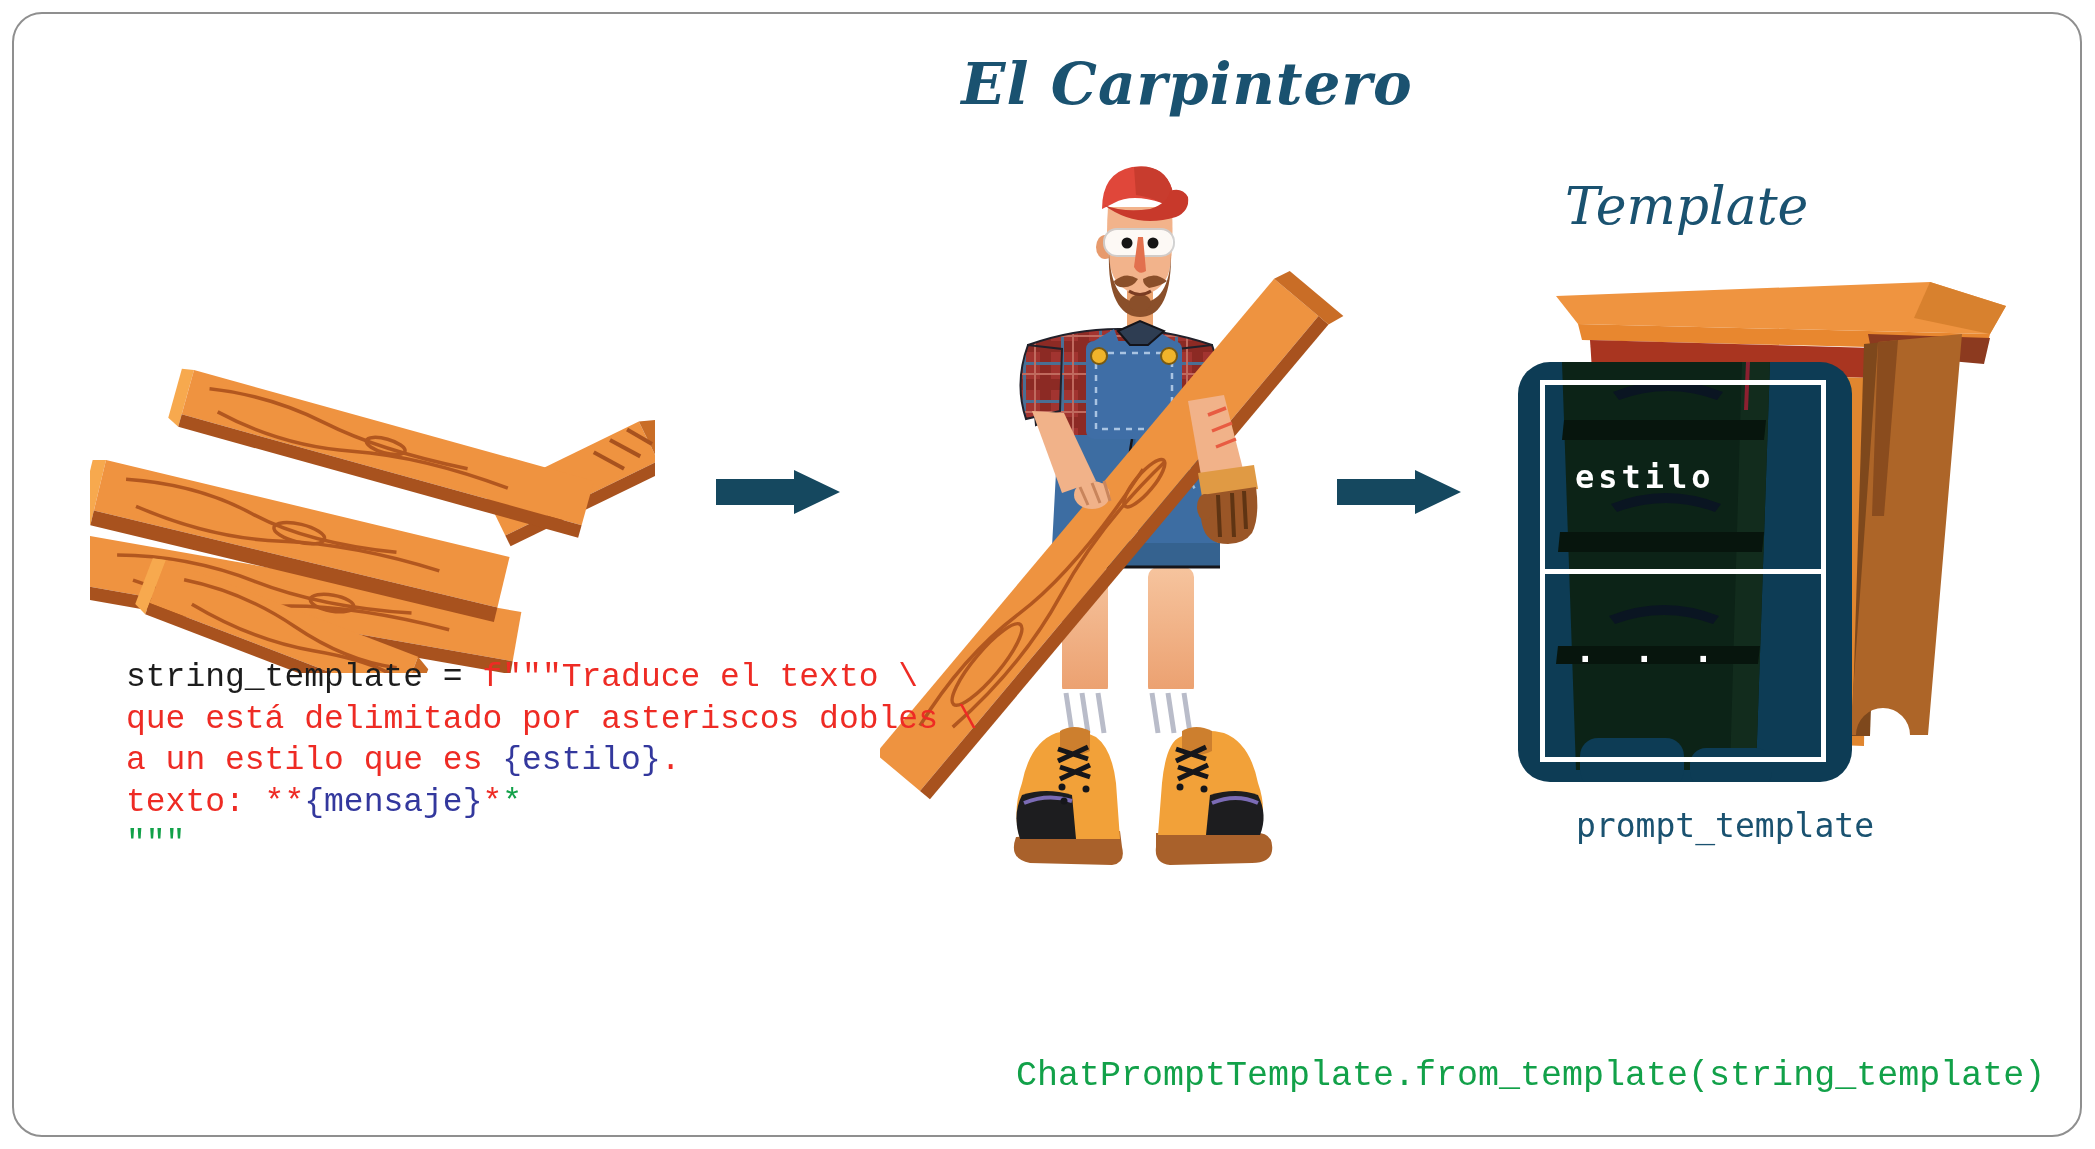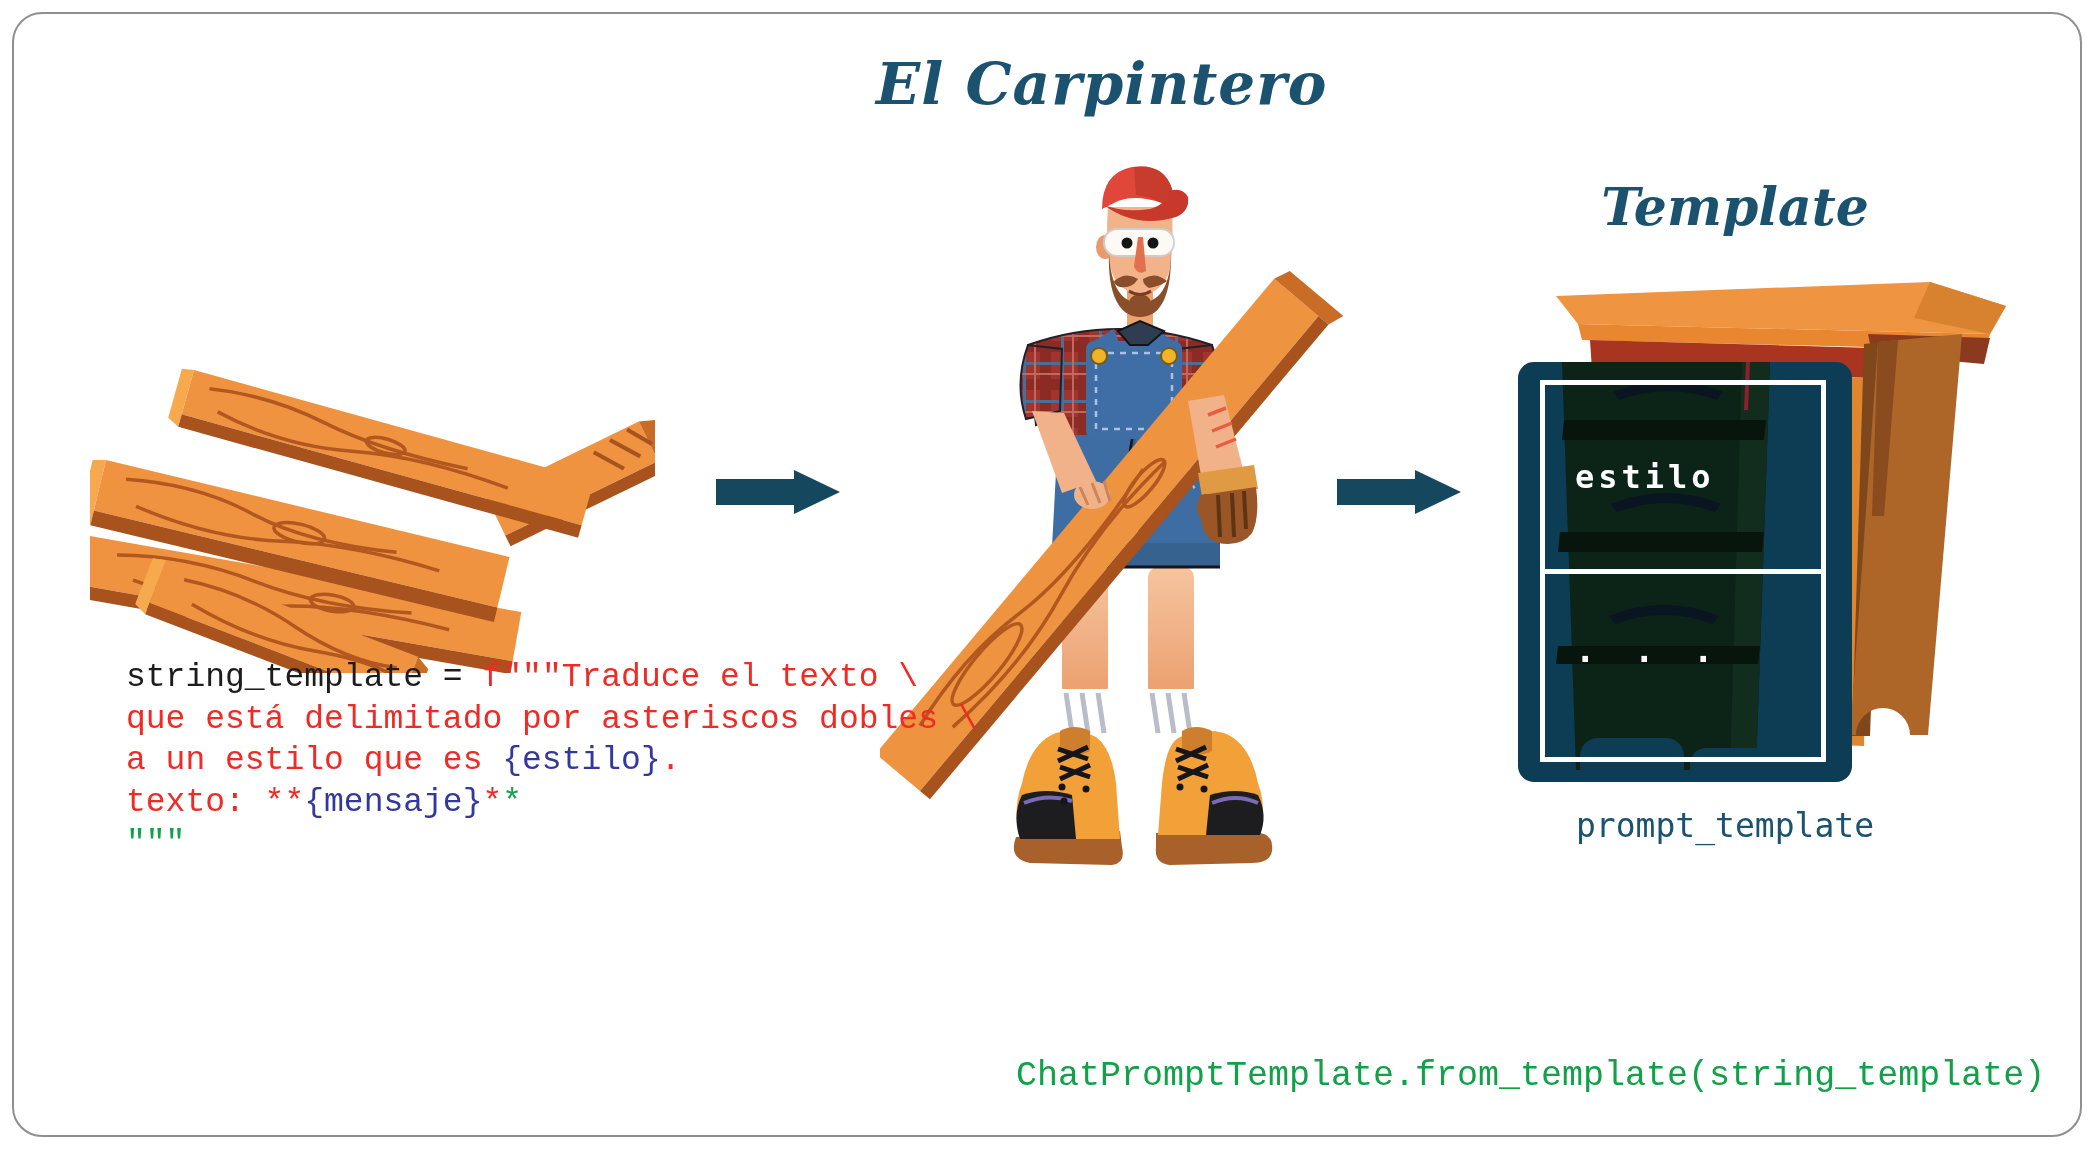--- a/index.html
+++ b/index.html
@@ -3,34 +3,34 @@
 <meta charset="utf-8">
 <style>
   :root{
     --teal:#1a5270; --arrow:#15485f; --panel:#0d3c55;
     --code-black:#1c1c1c; --code-red:#ee2b24; --code-blue:#33389d; --code-green:#12a149;
   }
   *{margin:0;padding:0;box-sizing:border-box}
   html,body{background:#fff}
   body{position:relative;width:2095px;height:1149px;font-family:"Liberation Sans",sans-serif;overflow:hidden}
   .frame{position:absolute;left:12px;top:12px;right:13px;bottom:12px;border:2px solid #8f8f8f;border-radius:30px}
-  .title{position:absolute;left:876px;top:50px;width:550px;
+  .title{position:absolute;left:912px;top:50px;width:550px;text-align:center;
          font-family:"DejaVu Serif",serif;font-style:italic;font-weight:600;font-size:58px;
          letter-spacing:1px;color:var(--teal)}
-  .template-heading{position:absolute;left:1565px;top:176px;width:340px;text-align:center;
-         font-family:"DejaVu Serif",serif;font-style:italic;font-weight:700;font-size:52px;color:var(--teal)}
+  .template-heading{position:absolute;left:1565px;top:176px;width:340px;text-align:left;
+         font-family:"DejaVu Serif",serif;font-style:italic;font-weight:400;font-size:52px;color:var(--teal)}
   .illus{position:absolute}
   #planks-svg{left:90px;top:368px;width:565px;height:305px}
   #carpenter-svg{left:880px;top:143px;width:470px;height:732px}
   #cabinet-svg{left:1538px;top:276px;width:480px;height:575px}
   .arrow{position:absolute;width:128px;height:48px}
   #arrow-1{left:714px;top:468px}
   #arrow-2{left:1335px;top:468px}
   .panel{position:absolute;left:1518px;top:362px;width:334px;height:420px;
-         background:var(--panel);border-radius:16px}
+         background:var(--panel);border-radius:32px}
   .panel-see{position:absolute;left:0;top:0;width:334px;height:420px;border-radius:20px;overflow:hidden}
   .grid{position:absolute;left:22px;top:18px;right:26px;bottom:20px;border:5px solid #fff;
         display:flex;flex-direction:column}
   .prow{flex:1;display:flex;align-items:center;padding-left:30px;border-bottom:5px solid #fff}
   .prow:last-child{border-bottom:none}
   .prow span{font-family:"DejaVu Sans Mono",monospace;font-weight:700;font-size:32px;
              letter-spacing:4px;color:#fff}
   .prow.dots span{font-size:34px;letter-spacing:9px;margin-top:-30px}
   .panel-caption{position:absolute;left:1576px;top:806px;font-family:"DejaVu Sans Mono",monospace;
                  font-size:33px;color:var(--teal)}

